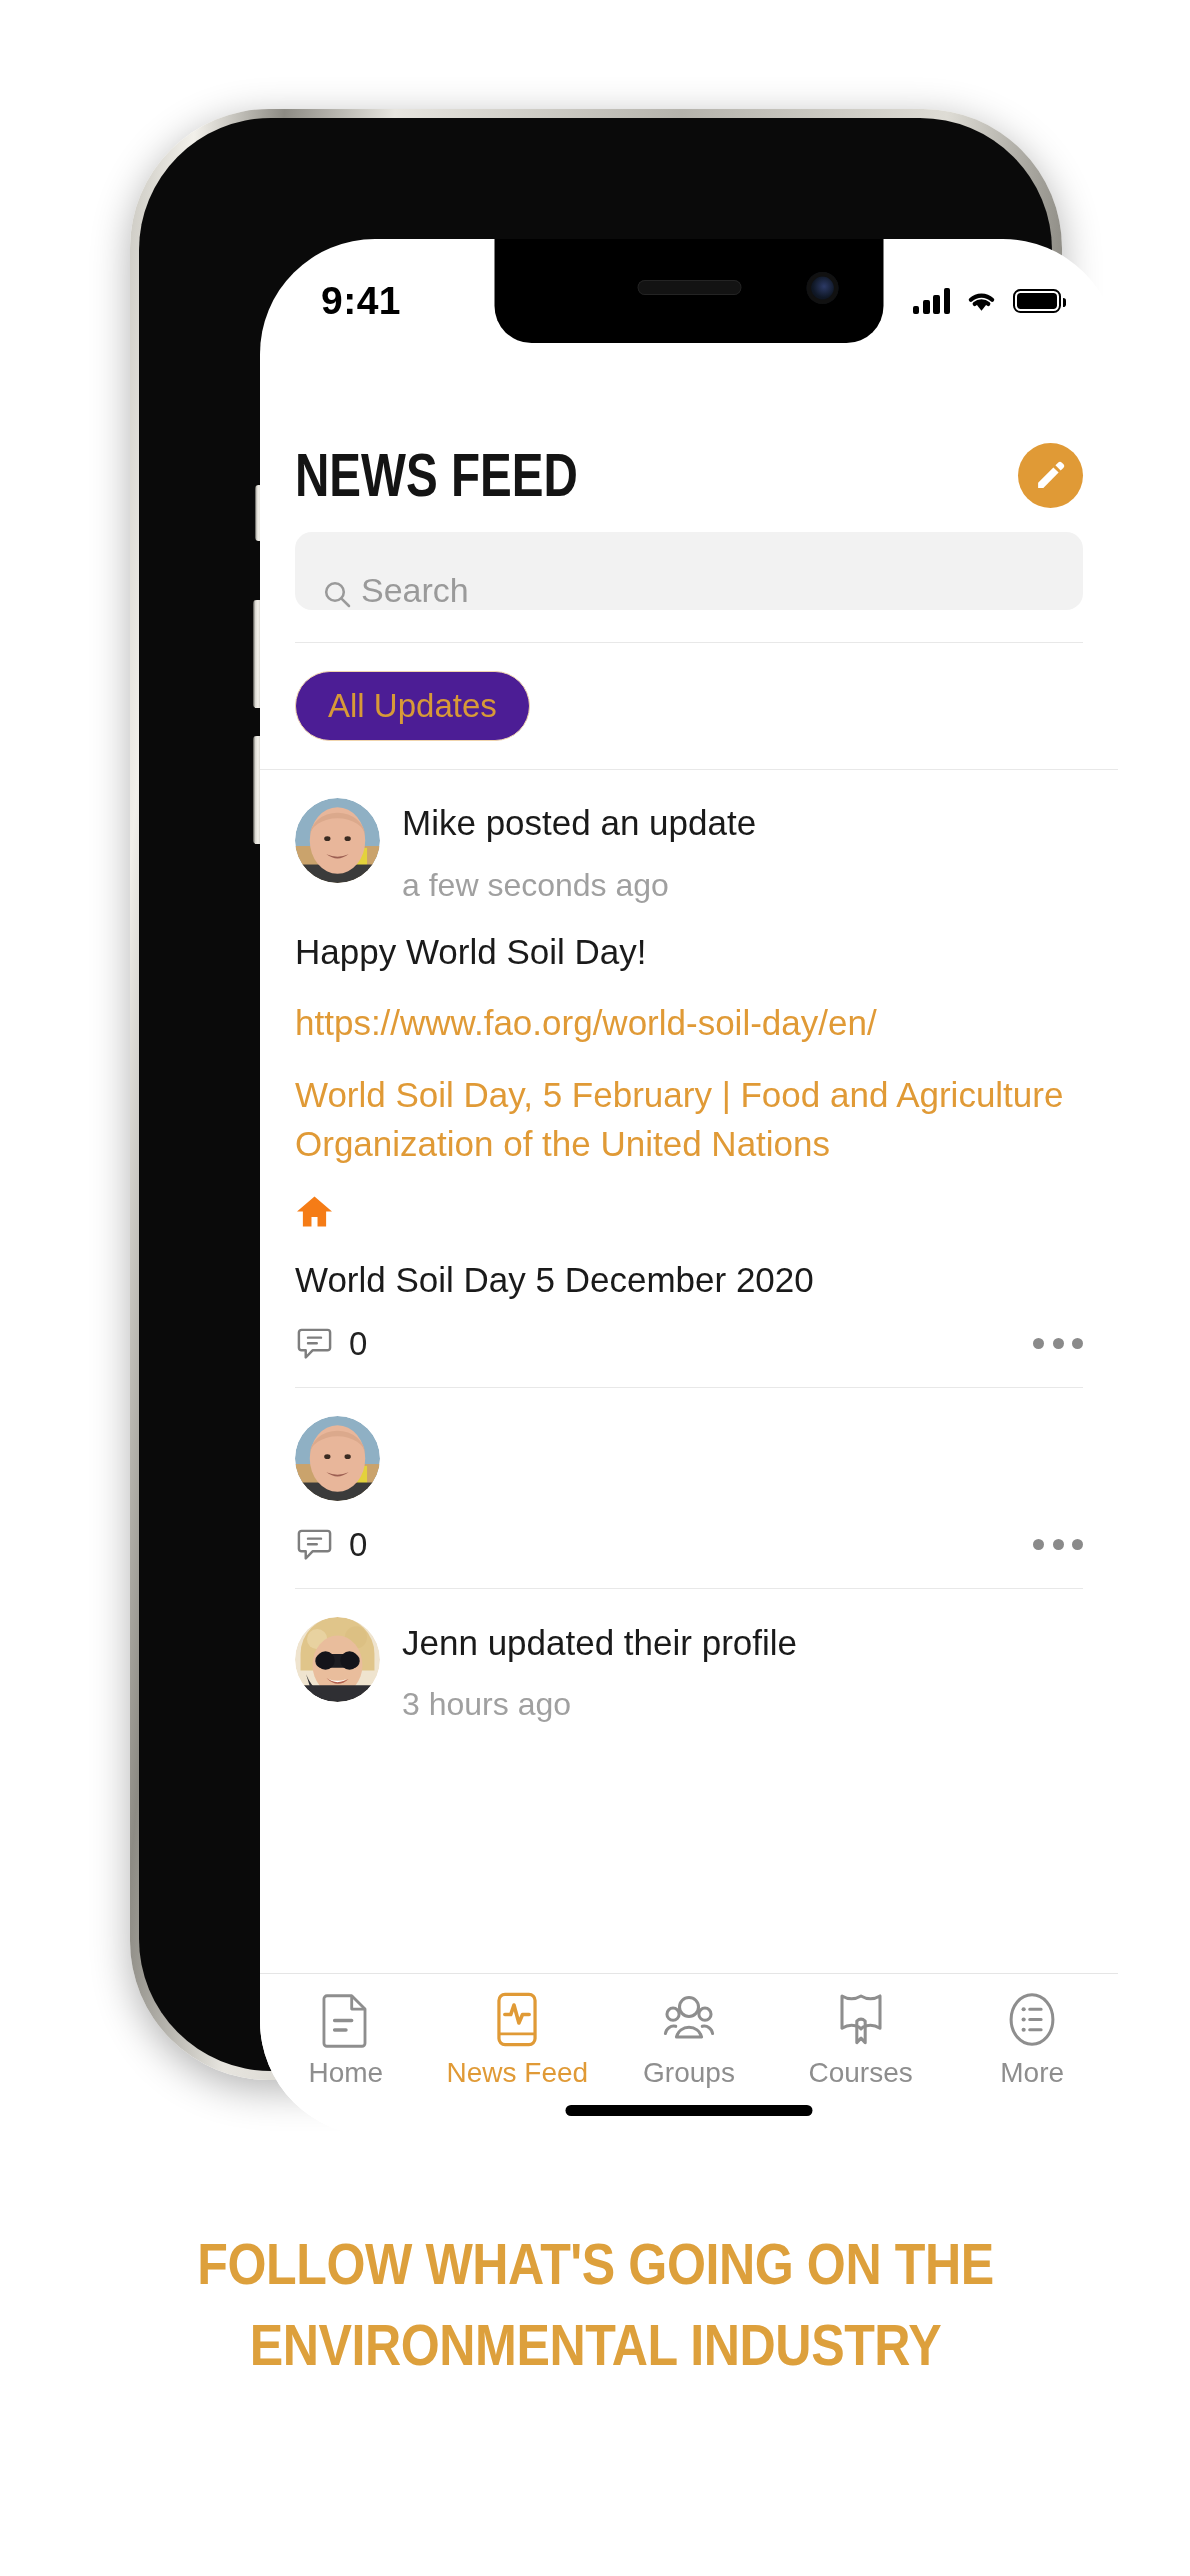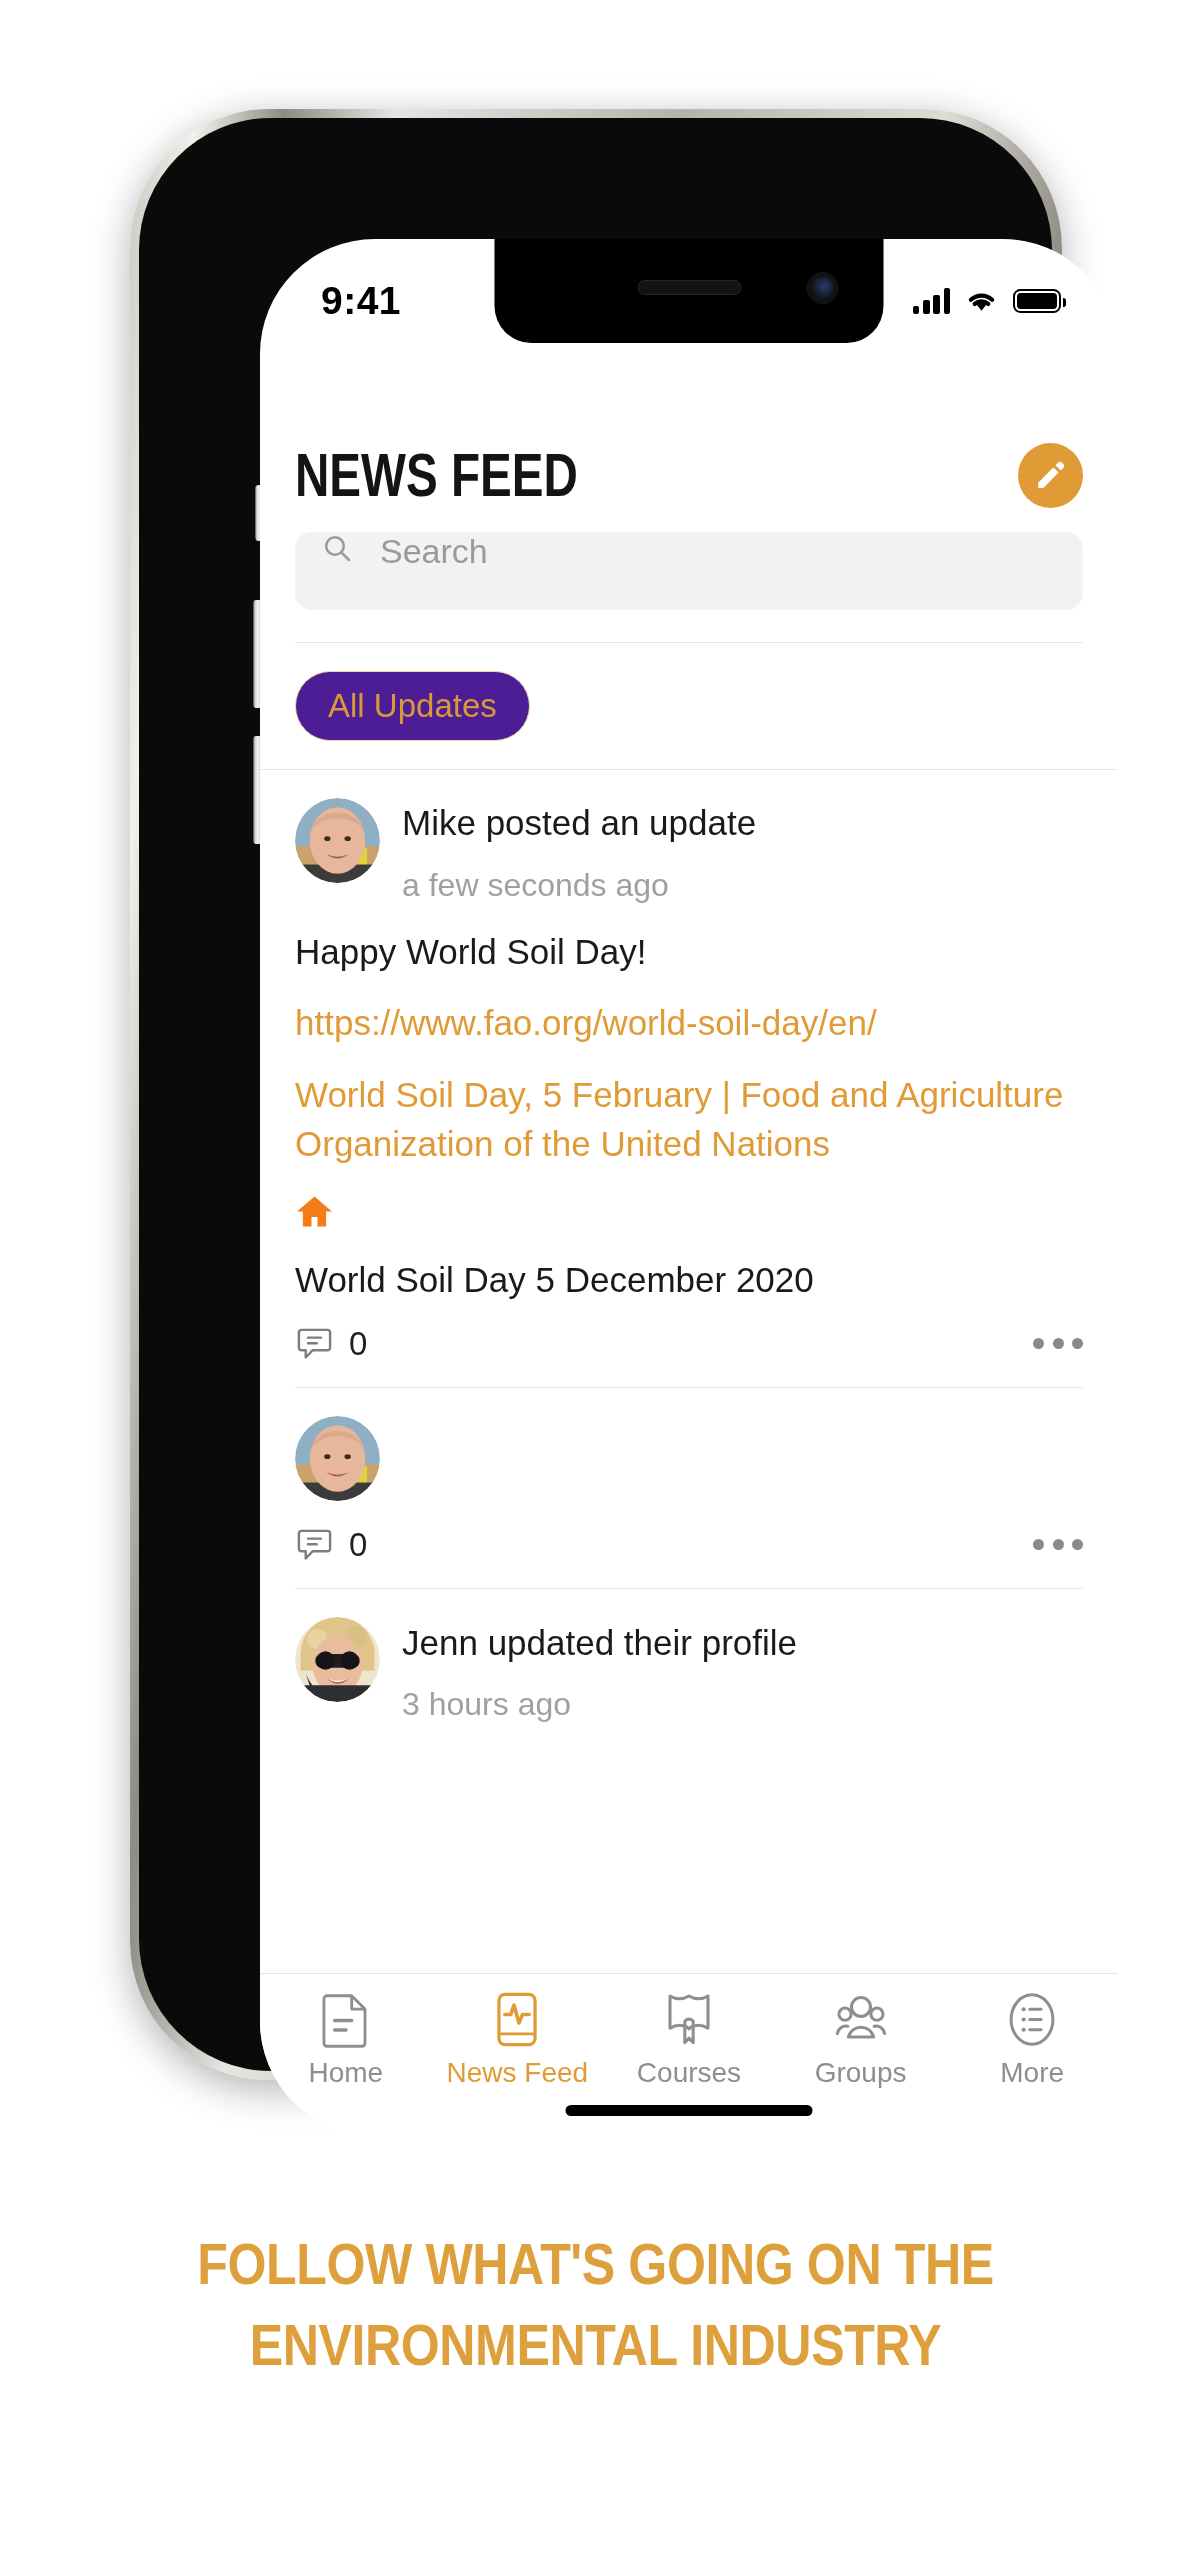--- a/index.html
+++ b/index.html
@@ -97,21 +97,21 @@
   .edit-fab {
     width: 65px; height: 65px; border-radius: 50%;
     background: #e09a36; display:flex; align-items:center; justify-content:center;
     flex: 0 0 auto;
   }
 
   
   .search-wrap { padding: 24px 35px 0 35px; }
   .search-box {
     height: 78px; background:#f2f2f2; border-radius: 16.7px;
-    display:flex; align-items:flex-start; gap: 27px; padding: 0 26px;
+    display:flex; align-items:flex-end; gap: 8px; padding: 0 26px;
   }
   .search-text { font-size: 34px; color:#9a9a9a; }
 
   .divider { height:0.9px; background:#e8e8e8; margin-top: 32px; }
 
   
   .filters { padding: 28px 35px 28px 35px; }
   .chip {
     display:inline-flex; align-items:center; justify-content:center;
     height: 70px; padding: 0 32px; border-radius: 37px;
@@ -386,37 +386,37 @@
           <svg width="54" height="57" viewBox="0 0 28 30">
             <rect x="4.5" y="1.8" width="19" height="26.4" rx="3.2" fill="none" stroke="#e09a36" stroke-width="1.7"></rect>
             <path d="M4.8 22.6 h18.4" stroke="#e09a36" stroke-width="1.5"></path>
             <path d="M7.6 12.4 h3.1 l1.7 -5 l2.6 9.4 l1.9 -4.4 h3.5" fill="none" stroke="#e09a36" stroke-width="1.9" stroke-linecap="round" stroke-linejoin="round"></path>
           </svg>
           <span class="tab-label">News Feed</span>
         </div>
 
         <div class="tab">
           <svg width="54" height="57" viewBox="0 0 28 30">
-            <path d="M4 2.6 q5 3 10 0 q5 3 10 0 v17 q-4.5 -2.8 -9 -0.6 l-1 1 l-1 -1 q-4.5 -2.2 -9 0.6 Z" fill="none" stroke="#8e8e8e" stroke-width="1.6" stroke-linejoin="round"></path>
-            <path d="M14 2.6 v17" stroke="#8e8e8e" stroke-width="0"></path>
-            <path d="M11.8 15.8 q2.2 -2 4.4 0 v11.4 l-2.2 -2.4 l-2.2 2.4 Z" fill="none" stroke="#8e8e8e" stroke-width="1.6" stroke-linejoin="round"></path>
-          </svg>
-          <span class="tab-label">Courses</span>
-        </div>
-
-        <div class="tab">
-          <svg width="54" height="57" viewBox="0 0 28 30">
             <circle cx="14" cy="8.4" r="5" fill="none" stroke="#8e8e8e" stroke-width="1.6"></circle>
             <circle cx="5.6" cy="12.2" r="3.2" fill="none" stroke="#8e8e8e" stroke-width="1.6"></circle>
             <circle cx="22.4" cy="12.2" r="3.2" fill="none" stroke="#8e8e8e" stroke-width="1.6"></circle>
             <path d="M7.4 24.2 a6.8 6.8 0 0 1 13.2 0 Z" fill="none" stroke="#8e8e8e" stroke-width="1.6" stroke-linejoin="round"></path>
             <path d="M1.6 22.4 a4.4 4.4 0 0 1 5.4 -3.8" fill="none" stroke="#8e8e8e" stroke-width="1.6" stroke-linecap="round"></path>
             <path d="M26.4 22.4 a4.4 4.4 0 0 0 -5.4 -3.8" fill="none" stroke="#8e8e8e" stroke-width="1.6" stroke-linecap="round"></path>
           </svg>
           <span class="tab-label">Groups</span>
+        </div>
+
+        <div class="tab">
+          <svg width="54" height="57" viewBox="0 0 28 30">
+            <path d="M4 2.6 q5 3 10 0 q5 3 10 0 v17 q-4.5 -2.8 -9 -0.6 l-1 1 l-1 -1 q-4.5 -2.2 -9 0.6 Z" fill="none" stroke="#8e8e8e" stroke-width="1.6" stroke-linejoin="round"></path>
+            <path d="M14 2.6 v17" stroke="#8e8e8e" stroke-width="0"></path>
+            <path d="M11.8 15.8 q2.2 -2 4.4 0 v11.4 l-2.2 -2.4 l-2.2 2.4 Z" fill="none" stroke="#8e8e8e" stroke-width="1.6" stroke-linejoin="round"></path>
+          </svg>
+          <span class="tab-label">Courses</span>
         </div>
 
         <div class="tab">
           <svg width="54" height="57" viewBox="0 0 28 30">
             <ellipse cx="14" cy="15" rx="11" ry="13" fill="none" stroke="#8e8e8e" stroke-width="1.6"></ellipse>
             <circle cx="9.6" cy="9.6" r="1.1" fill="#8e8e8e"></circle>
             <circle cx="9.6" cy="15" r="1.1" fill="#8e8e8e"></circle>
             <circle cx="9.6" cy="20.4" r="1.1" fill="#8e8e8e"></circle>
             <path d="M12.8 9.6 h6 M12.8 15 h6 M12.8 20.4 h6" stroke="#8e8e8e" stroke-width="1.6" stroke-linecap="round"></path>
           </svg>

